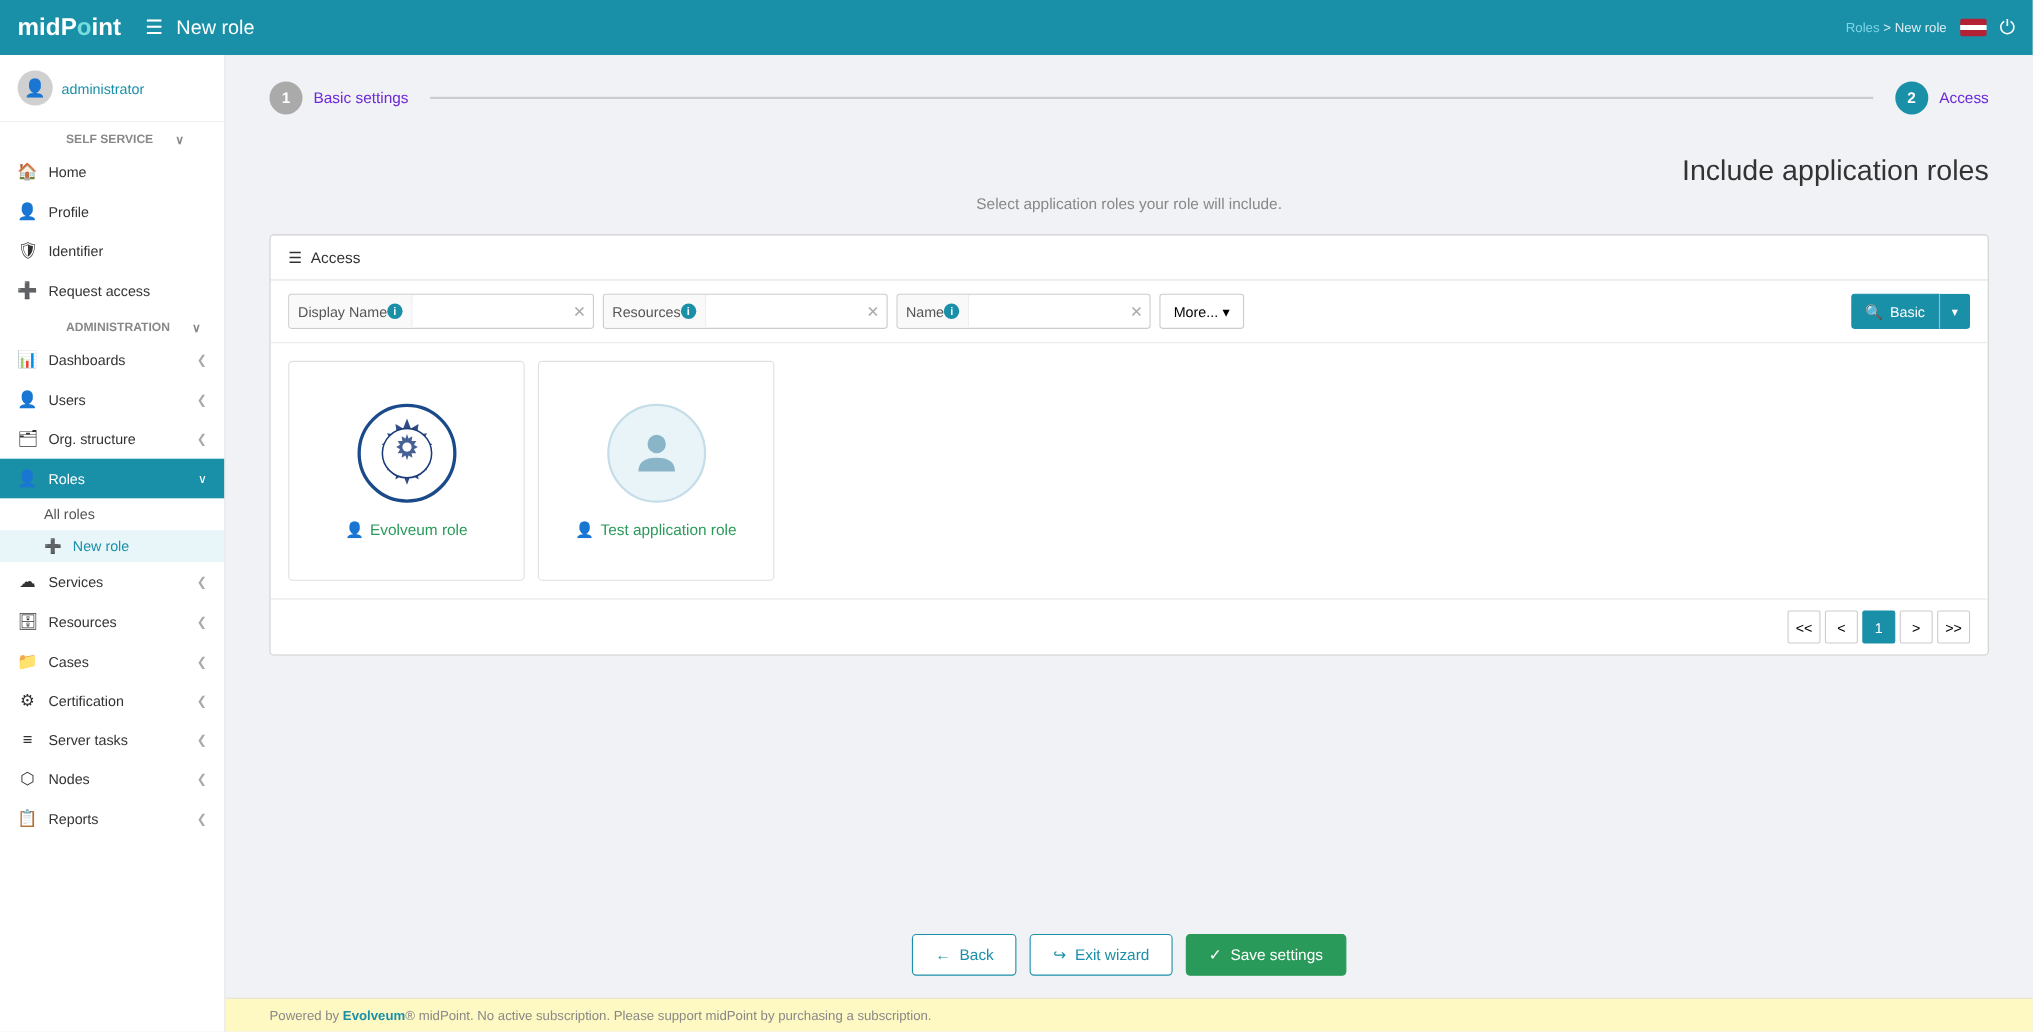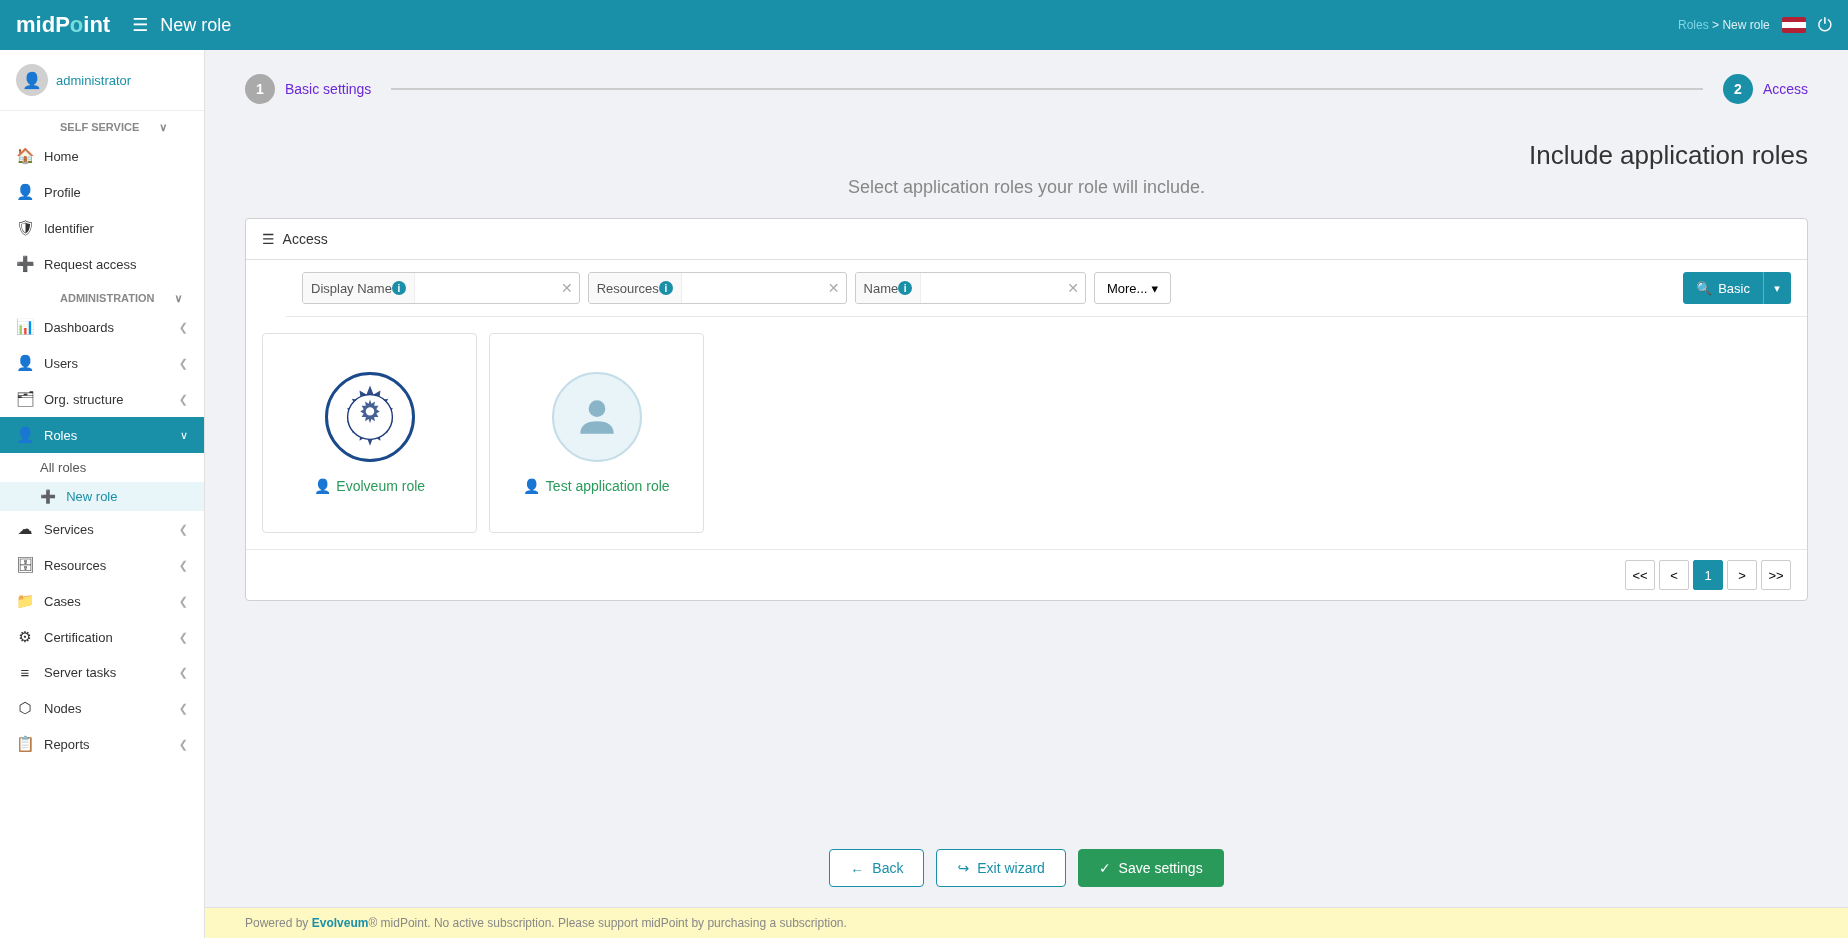--- a/index.html
+++ b/index.html
@@ -143,21 +143,21 @@
     .page-heading {
       text-align: right;
       margin: 20px 0 6px;
       font-size: 26px;
       font-weight: 300;
       color: #333;
     }
     .page-subheading {
       text-align: center;
       color: #888;
-      font-size: 18px;
+      font-size: 14px;
       margin-bottom: 20px;
     }
 
     
     .access-panel {
       background: white;
       border: 1px solid #d0d0d0;
       border-radius: 4px;
     }
     .access-panel-header {
@@ -169,21 +169,20 @@
       font-size: 14px;
       color: #333;
     }
     .filter-row {
       display: flex;
       align-items: flex-end;
       gap: 8px;
       padding: 12px 16px;
       border-bottom: 1px solid #e8e8e8;
       flex-wrap: wrap;
-      margin-left: 40px;
     }
     .filter-field {
       display: flex;
       align-items: center;
       border: 1px solid #ccc;
       border-radius: 3px;
       background: white;
       overflow: hidden;
       height: 32px;
     }

